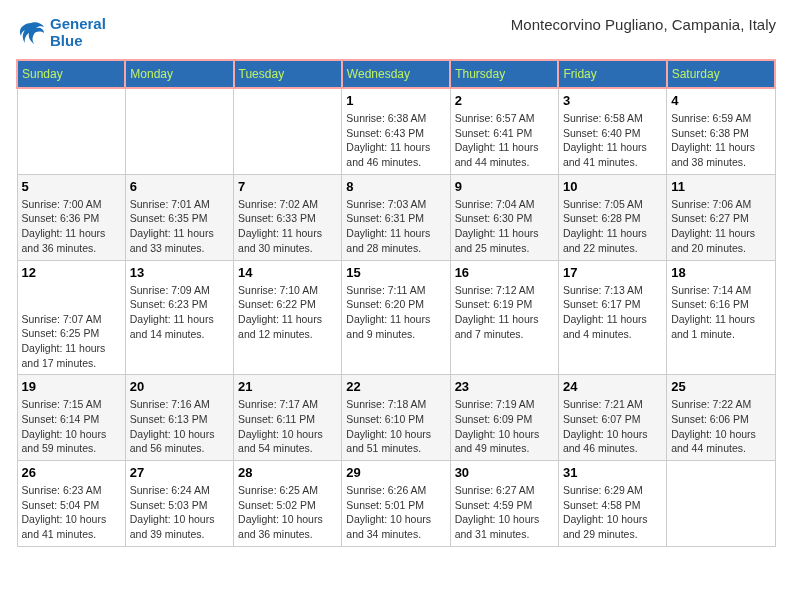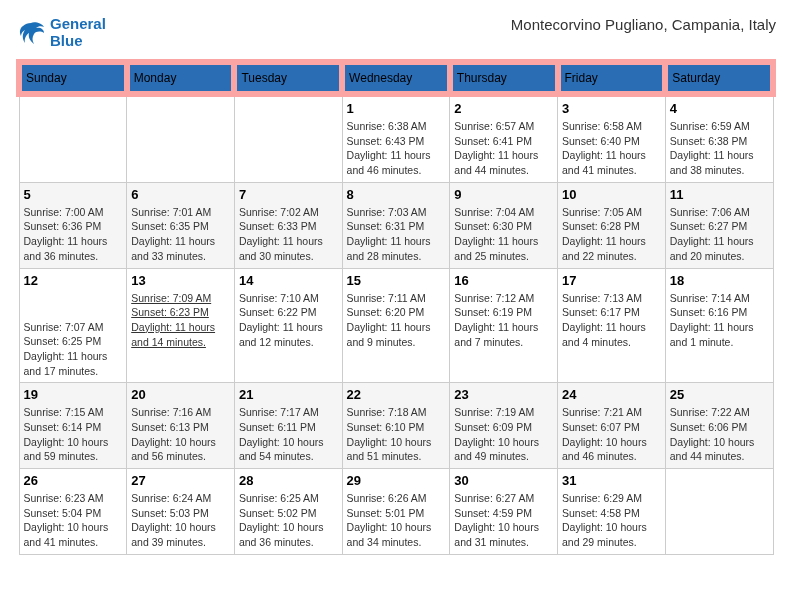--- a/index.html
+++ b/index.html
@@ -47,26 +47,26 @@
       font-size: 15px;
       color: #333;
     }
     table {
       width: 100%;
       border-collapse: collapse;
       font-size: 11px;
     }
     thead tr th {
       background-color: #2a6db5;
-      color: #000000;
+      color: #bef264;
       padding: 6px 4px;
       text-align: left;
       font-size: 12px;
       font-weight: normal;
-      border: 6px solid #fca5a5;
+      border: 2px solid #fca5a5;
     }
     tbody tr td {
       border: 1px solid #ccc;
       vertical-align: top;
       padding: 4px;
       min-height: 80px;
       width: 14.28%;
     }
     .day-number {
       font-size: 13px;
@@ -192,21 +192,21 @@
       </tr>
       <tr>
         <td>
           <span class="day-number">12</span>
           <div class="day-info" style="white-space: pre-line; margin-top: 32px;">Sunrise: 7:07 AM
 Sunset: 6:25 PM
 Daylight: 11 hours and 17 minutes.</div>
         </td>
         <td>
           <span class="day-number">13</span>
-          <div class="day-info" style="white-space: pre-line; text-decoration: underline;">Sunrise: 7:09 AM
+          <div class="day-info" style="white-space: pre-line;">Sunrise: 7:09 AM
 Sunset: 6:23 PM
 Daylight: 11 hours and 14 minutes.</div>
         </td>
         <td>
           <span class="day-number">14</span>
           <div class="day-info" style="white-space: pre-line;">Sunrise: 7:10 AM
 Sunset: 6:22 PM
 Daylight: 11 hours and 12 minutes.</div>
         </td>
         <td>

